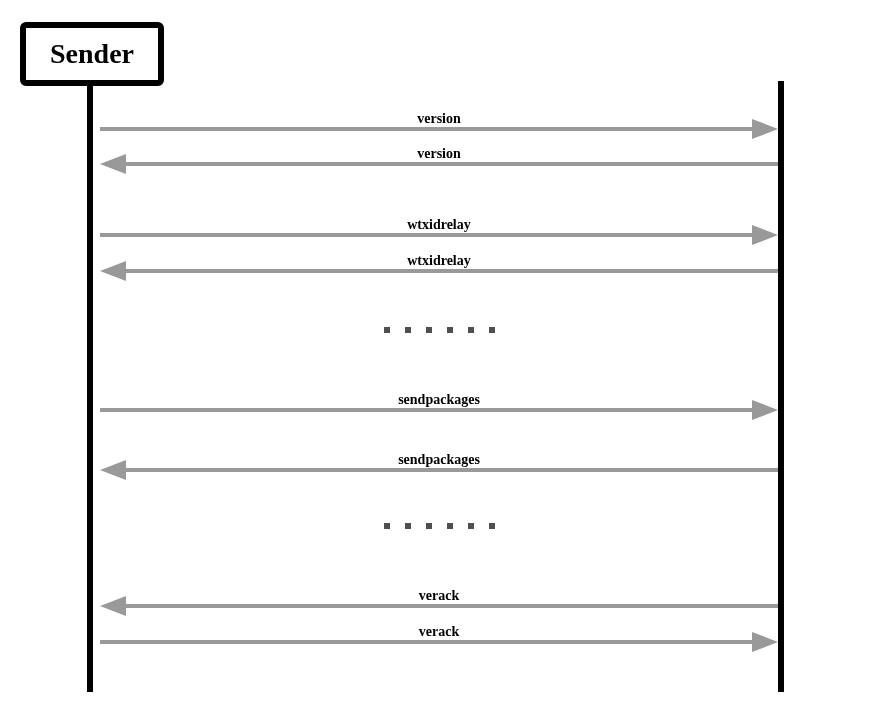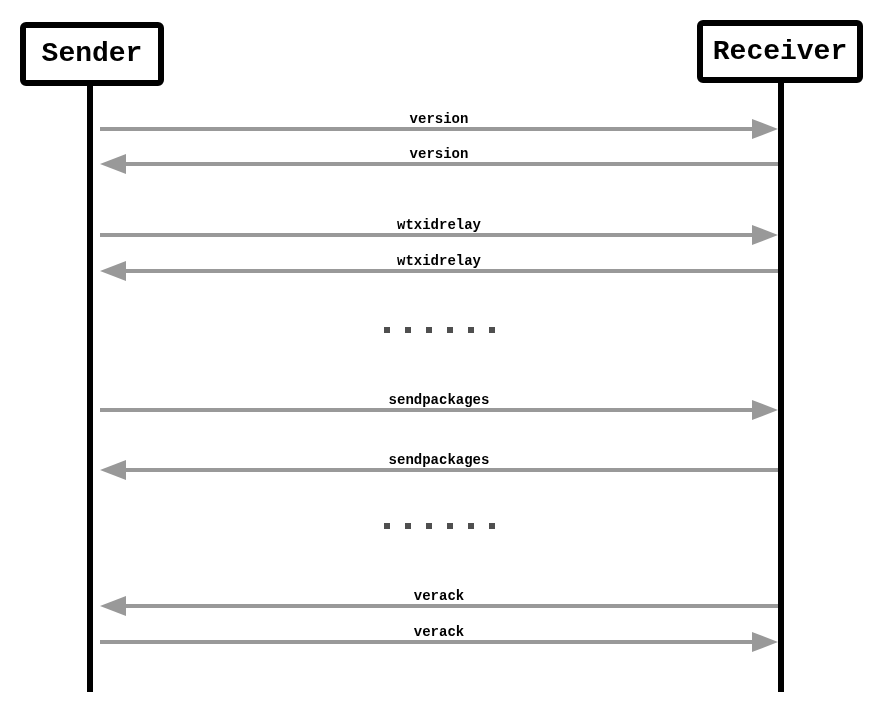--- a/index.html
+++ b/index.html
@@ -5,21 +5,21 @@
   html, body {
     margin: 0;
     padding: 0;
     background: #ffffff;
   }
   .canvas {
     position: relative;
     width: 888px;
     height: 708px;
     background: var(--bg, #ffffff);
-    font-family: Liberation Mono, monospace;
+    font-family: Liberation Serif, serif;
     overflow: hidden;
   }
   .actor-box {
     position: absolute;
     box-sizing: border-box;
     border: 6px solid var(--actor-border, #000000);
     border-radius: 6px;
     background: #ffffff;
     display: flex;
     align-items: center;
@@ -104,23 +104,20 @@
 </style>
 </head>
 <body>
 
 <div class="canvas" style="--bg: #ffffff; --actor-border: #000000; --lifeline: #000000; --arrow: #999999; --label-text: #000000; --dots: #4f4f4f;">
 
   <div class="actor-box sender">
     <span class="actor-label">Sender</span>
   </div>
 
-  <div class="actor-box receiver">
-    <span class="actor-label">Receiver</span>
-  </div>
 
   <div class="lifeline sender"></div>
   <div class="lifeline receiver"></div>
 
   <div id="messages-layer">
       <div class="message right" style="top: 99px;">
         <div class="msg-label">version</div>
         <div class="msg-line"></div>
         <div class="arrowhead"></div>
       </div>

